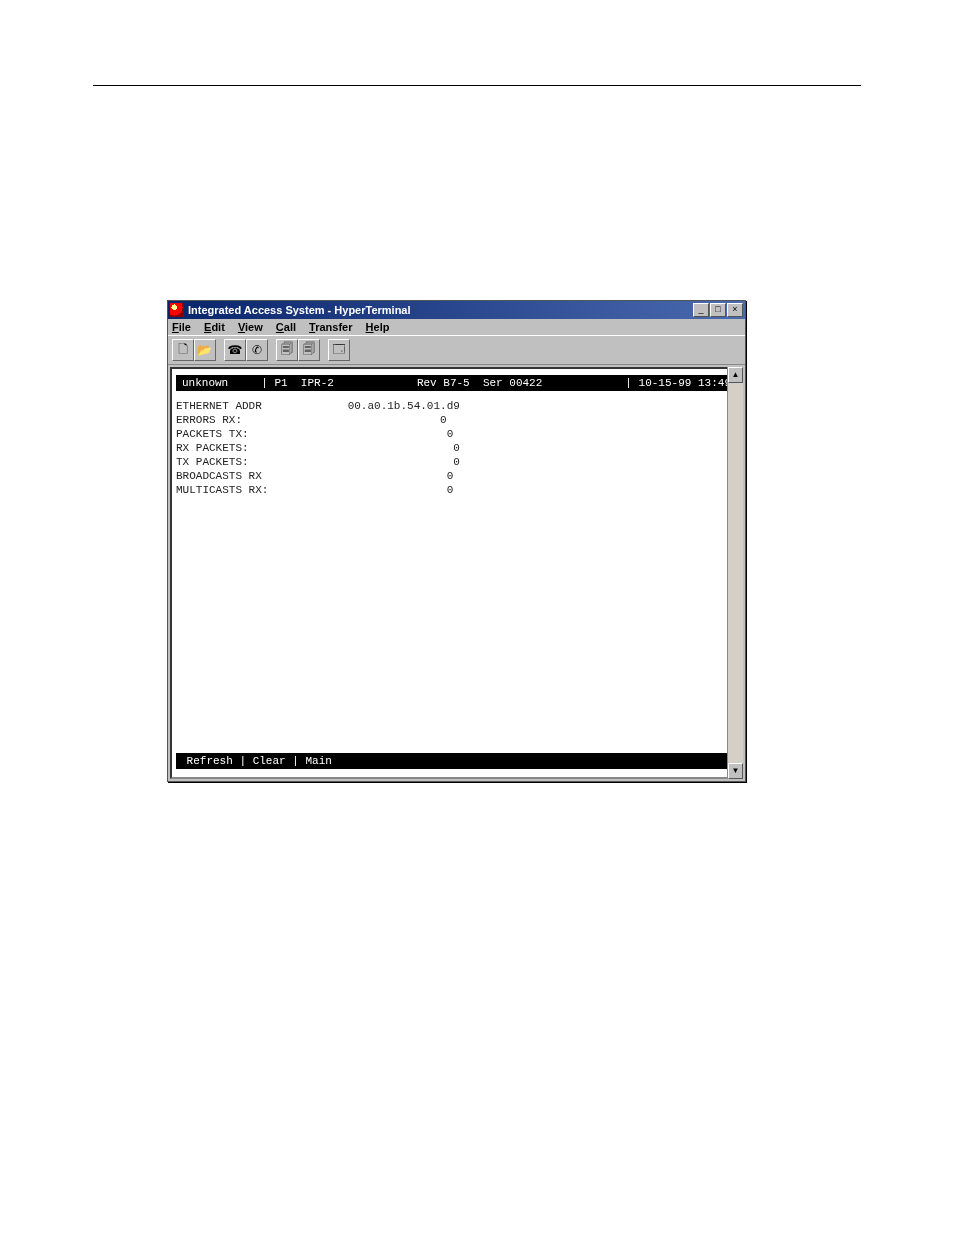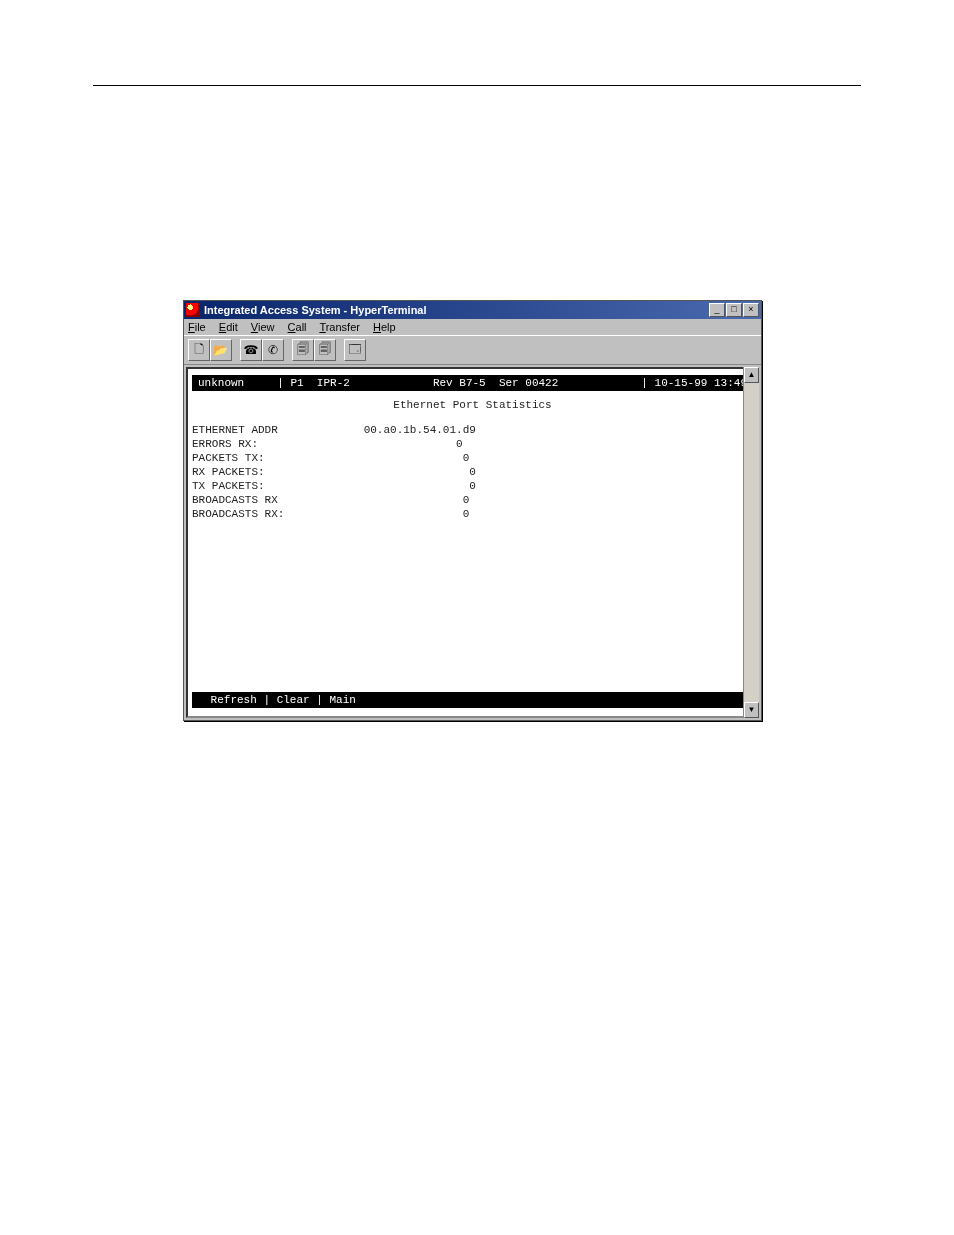--- a/index.html
+++ b/index.html
@@ -12,21 +12,21 @@
     }
     .top-line {
       position: absolute;
       top: 85px;
       left: 93px;
       right: 93px;
       border-top: 1px solid #000;
     }
     .window {
       position: absolute;
-      left: 183px;
+      left: 167px;
       top: 300px;
       width: 579px;
       border: 1px solid #555;
       background: #4d7c0f;
       box-shadow: 1px 1px 0 #000;
     }
     .titlebar {
       background: linear-gradient(to right, #08246b, #4a6ab0);
       height: 18px;
       display: flex;
@@ -58,20 +58,21 @@
       font-size: 9px;
       line-height: 10px;
       text-align: center;
       font-family: Tahoma, sans-serif;
     }
     .menubar {
       background: #c0c0c0;
       padding: 2px 4px;
       font-family: Tahoma, "MS Sans Serif", sans-serif;
       font-size: 11px;
+      font-weight: bold;
     }
     .menubar span { margin-right: 10px; cursor: default; }
     .menubar u { text-decoration: underline; }
     .toolbar {
       background: #c0c0c0;
       padding: 3px 4px;
       border-top: 1px solid #fff;
       border-bottom: 1px solid #888;
       display: flex;
       gap: 2px;
@@ -90,21 +91,21 @@
       font-size: 12px;
     }
     .terminal-outer {
       background: #c0c0c0;
       padding: 2px;
       position: relative;
     }
     .terminal {
       background: #fff;
       border: 2px inset #888;
-      height: 351px;
+      height: 412px;
       padding: 4px;
       font-family: "Courier New", monospace;
       font-size: 11px;
       color: #222;
       position: relative;
       overflow: hidden;
     }
     .scrollbar {
       position: absolute;
       right: 2px;
@@ -145,21 +146,21 @@
       margin-left: 0;
       line-height: 14px;
     }
     .t-footer {
       position: absolute;
       bottom: 8px;
       left: 4px;
       right: 4px;
       background: #000;
       color: #fff;
-      padding: 2px 12px;
+      padding: 2px 4px;
       white-space: pre;
     }
   </style>
 </head>
 <body>
 
 <div class="top-line"></div>
 
 <div class="window">
   <div class="titlebar">
@@ -201,29 +202,28 @@
 
   <div class="terminal-outer">
     <div class="terminal">
 
       <div class="t-header">
         <span><span>unknown</span>     | <span>P1</span>  <span>IPR-2</span></span>
         <span><span>Rev B7-5</span>  <span>Ser 00422</span></span>
         <span>| <span>10-15-99 13:49</span></span>
       </div>
 
-      <div class="t-title">Ethernet Port Statistics</div>
 
       <div class="t-row"><span>ETHERNET ADDR</span>             <span>00.a0.1b.54.01.d9</span></div>
       <div class="t-row"><span>ERRORS RX:</span>                              <span>0</span></div>
       <div class="t-row"><span>PACKETS TX:</span>                              <span>0</span></div>
       <div class="t-row"><span>RX PACKETS:</span>                               <span>0</span></div>
       <div class="t-row"><span>TX PACKETS:</span>                               <span>0</span></div>
       <div class="t-row"><span>BROADCASTS RX</span>                            <span>0</span></div>
-      <div class="t-row"><span>BROADCASTS RX:</span>                           <span>0</span></div>
+      <div class="t-row"><span>MULTICASTS RX:</span>                           <span>0</span></div>
 
       <div class="t-footer"> <span>Refresh</span> | <span>Clear</span> | <span>Main</span></div>
     </div>
 
     <div class="scrollbar">
       <div class="sb-btn">▲</div>
       <div class="sb-track"></div>
       <div class="sb-btn">▼</div>
     </div>
   </div>

